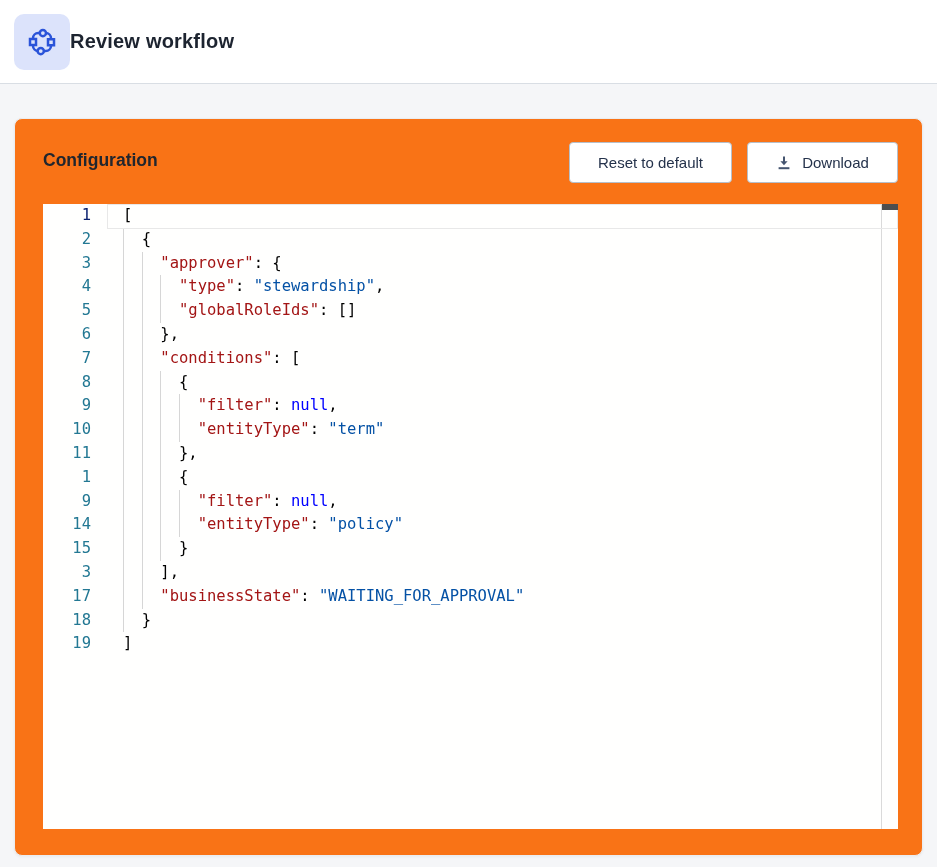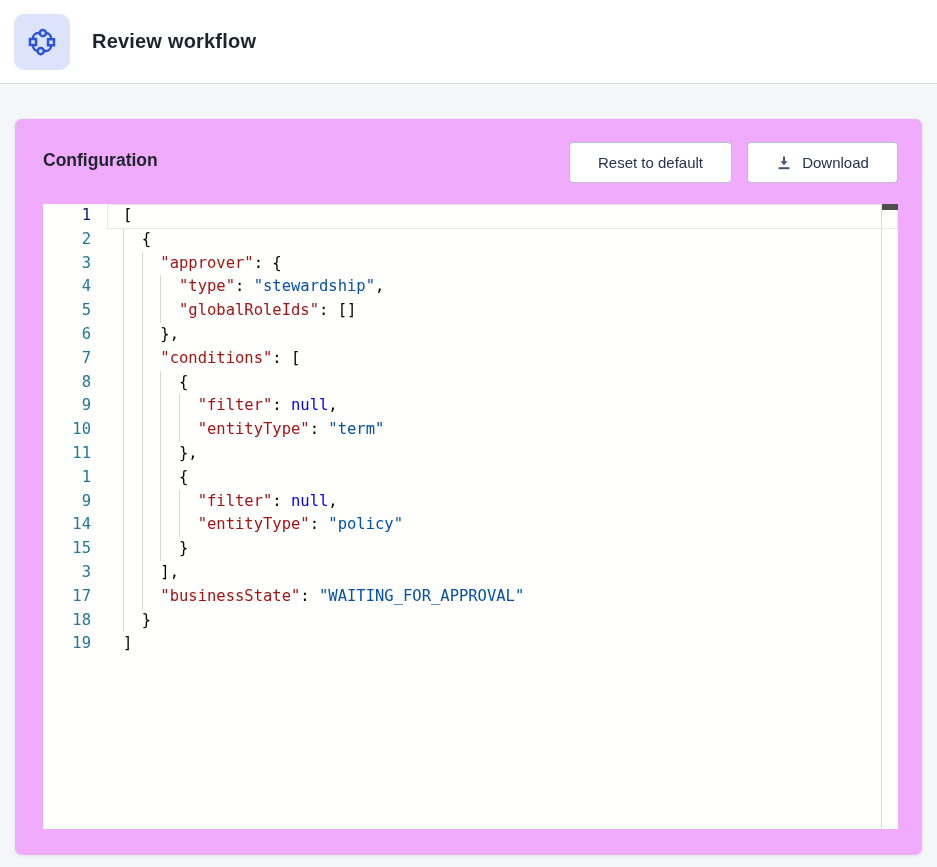--- a/index.html
+++ b/index.html
@@ -18,28 +18,28 @@
     display:flex; align-items:center; padding-left:14px;
   }
   .app-icon {
     width:56px; height:56px; border-radius:10px;
     background: var(--icon-bg, #dce3fb);
     display:flex; align-items:center; justify-content:center;
     color: var(--accent-blue, #2b54d9);
     flex:0 0 auto;
   }
   .page-title {
-    margin-left:22px; font-size:20px; font-weight:700;
+    font-size:20px; font-weight:700;
     color: var(--title-text, #1d2430); letter-spacing:.2px;
   }
 
   
   .card {
     position:absolute; left:14px; top:118px; width:909px; height:738px;
-    background:#f0abfc; border:1px solid var(--card-border, #ebedf0);
+    background:#f97316; border:1px solid var(--card-border, #ebedf0);
     border-radius:8px; box-shadow:0 1px 3px rgba(9,30,66,.05);
   }
   .card-title {
     position:absolute; left:28px; top:31px;
     font-size:17.5px; font-weight:700; color:#21262e;
   }
   .btn {
     position:absolute; top:23px; height:41px;
     background:#ffffff; border:1px solid var(--button-border, #b6bfca);
     border-radius:4px; cursor:pointer;

